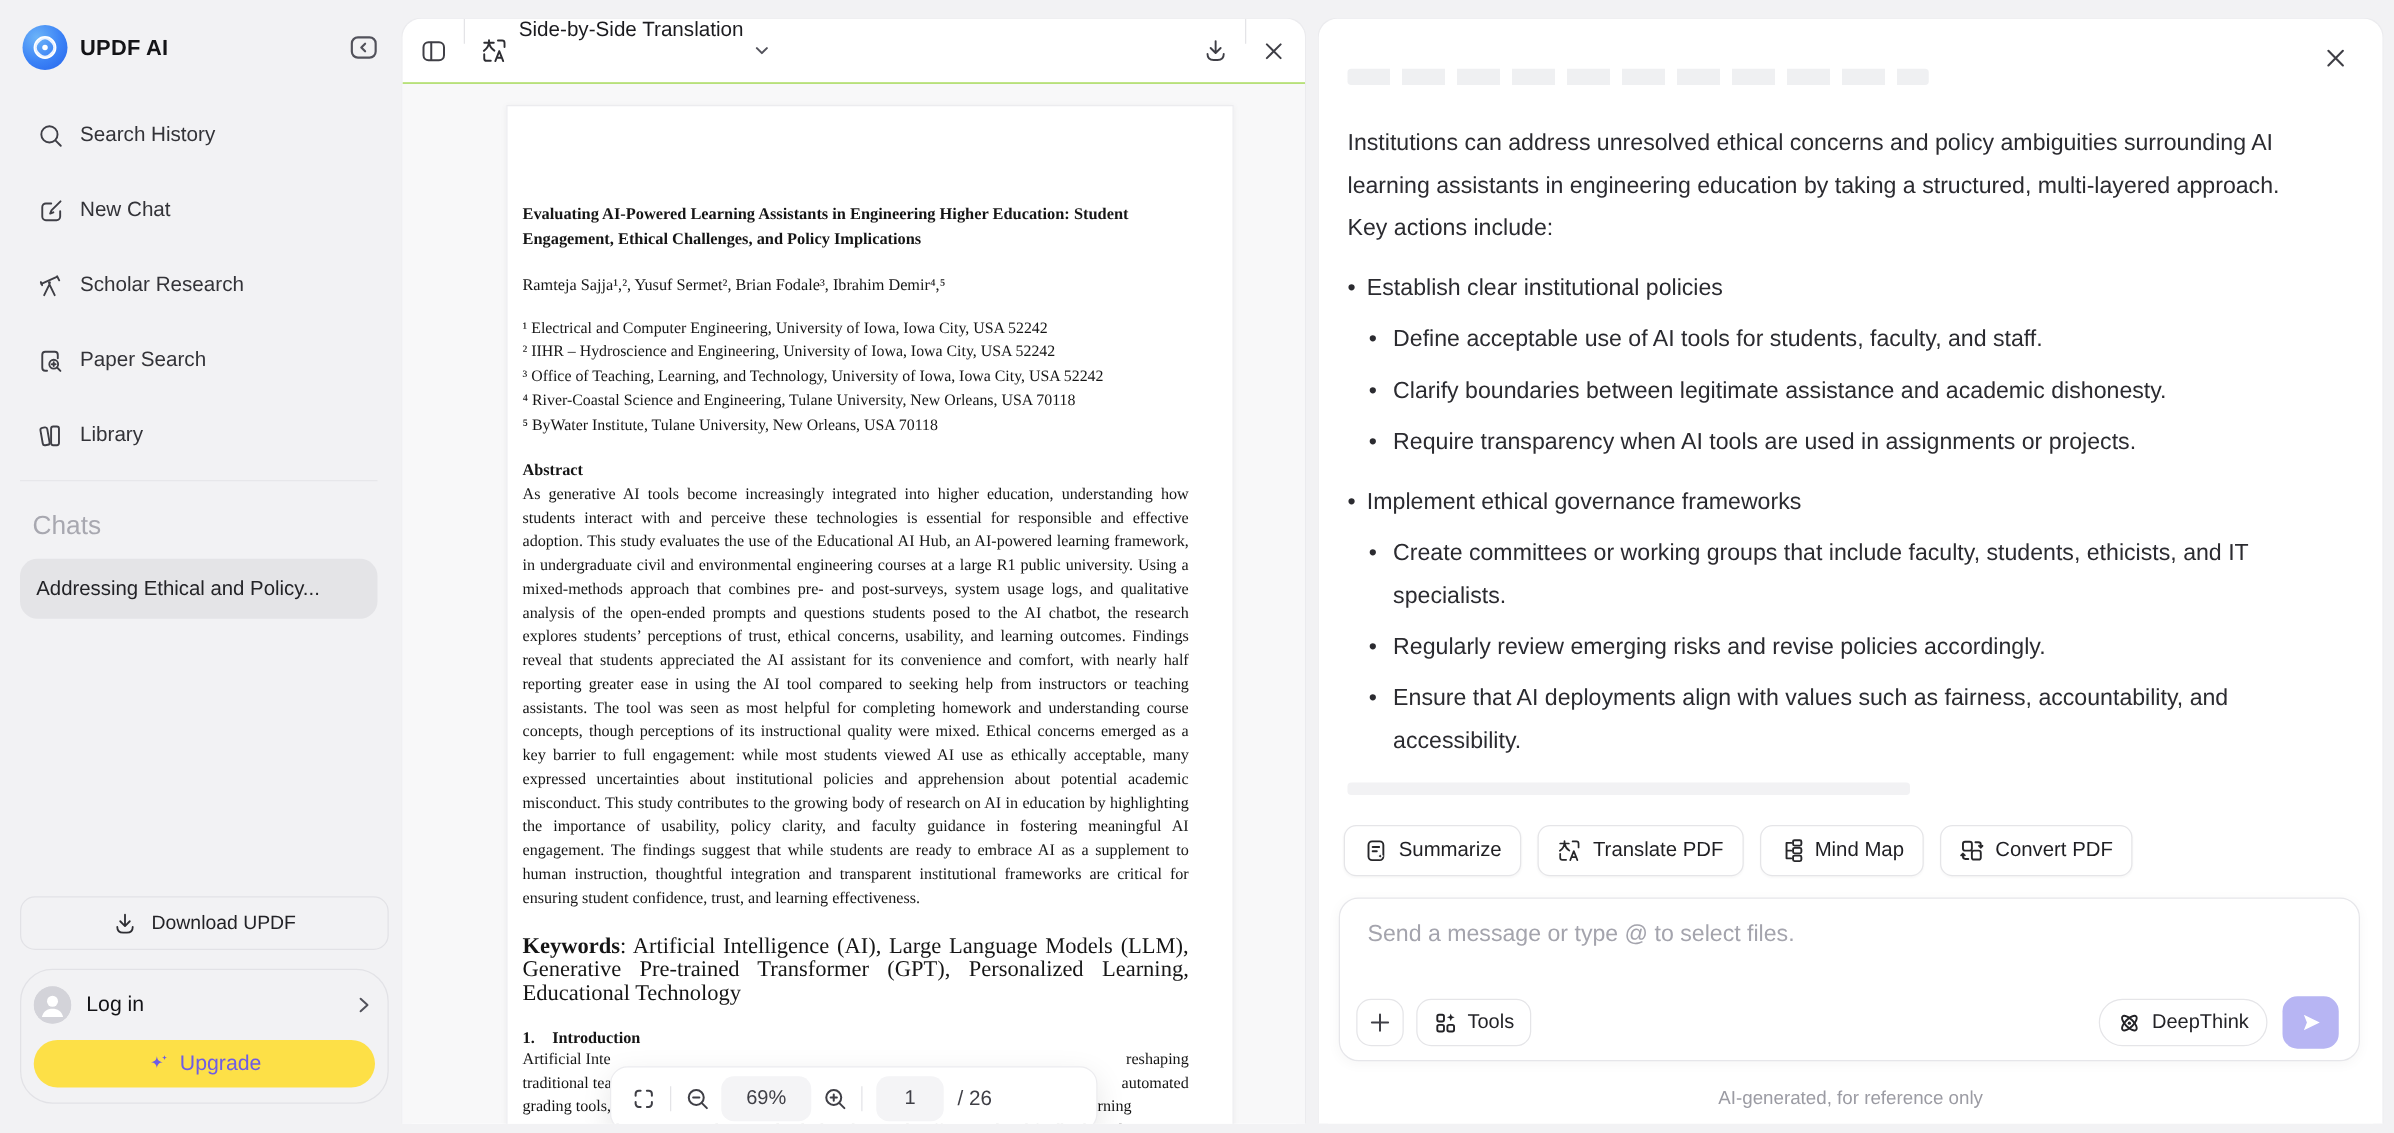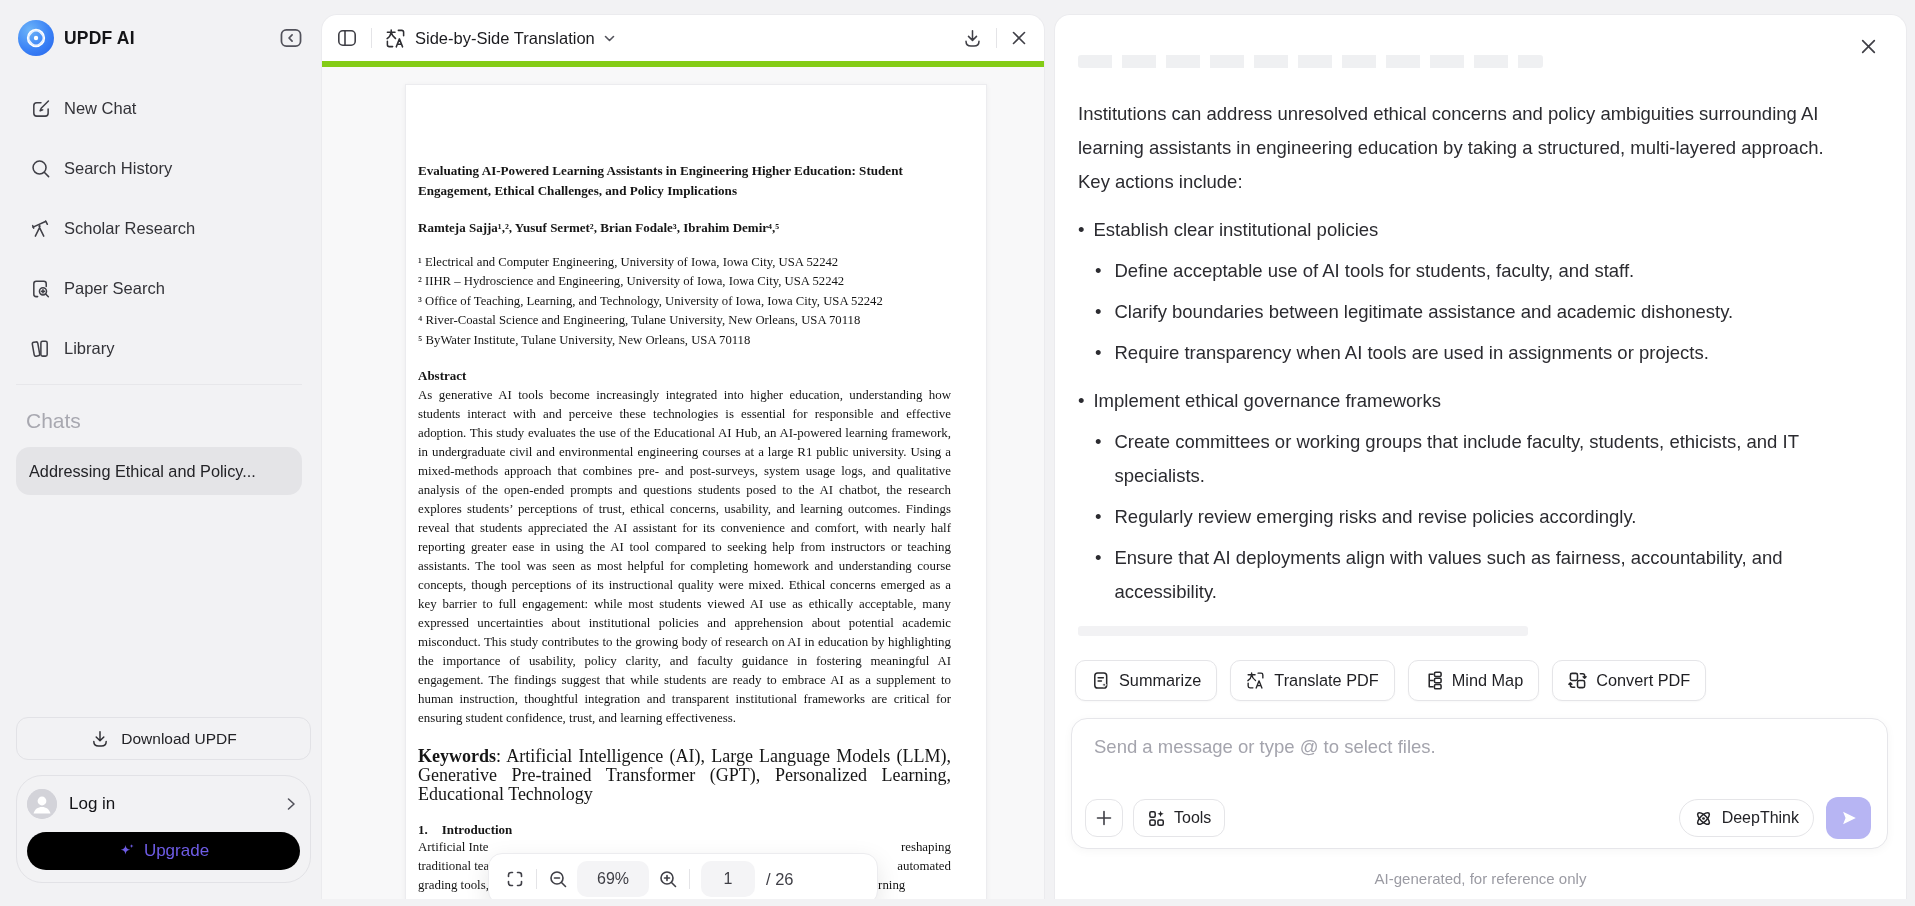--- a/index.html
+++ b/index.html
@@ -22,32 +22,32 @@
   .sb-chats-label { margin:24px 0 0 26px; font-size:21px; color:#a8a8b0; }
   .sb-chat-item { margin:14px 16px 0 16px; height:48px; background:#e4e4e7; border-radius:14px; display:flex; align-items:center; padding:0 13px; font-size:16.3px; color:#232327; white-space:nowrap; overflow:hidden; cursor:pointer; }
   .sb-bottom { position:absolute; bottom:23px; left:16px; right:7px; }
   .download-btn { height:43px; border:1.5px solid #e2e2e6; border-radius:12px; display:flex; align-items:center; justify-content:center; gap:11px; font-size:15.5px; color:#232327; cursor:pointer; background:transparent; width:100%; font-family:inherit; }
   .download-btn .icon { color:#2e2e33; }
   .account-card { margin-top:15px; border:1.5px solid #e2e2e6; border-radius:26px; padding:10px 10px 12px 10px; }
   .login-row { display:flex; align-items:center; gap:12px; height:36px; cursor:pointer; }
   .avatar { width:30px; height:30px; border-radius:50%; background:#d3d3d9; overflow:hidden; }
   .login-label { font-size:17px; color:#141417; flex:1; }
   .login-chevron { color:#52525b; }
-  .upgrade-btn { margin-top:10px; height:38px; border-radius:19px; background:#000000; color:#6e5ce6; font-size:17px; font-weight:500; display:flex; align-items:center; justify-content:center; gap:8px; cursor:pointer; border:none; width:calc(100% - 0px); font-family:inherit; }
+  .upgrade-btn { margin-top:10px; height:38px; border-radius:19px; background:#fde047; color:#6e5ce6; font-size:17px; font-weight:500; display:flex; align-items:center; justify-content:center; gap:8px; cursor:pointer; border:none; width:calc(100% - 0px); font-family:inherit; }
 
   
   .pdf-card { position:absolute; left:321px; top:14px; width:724px; height:885px; background:#fff; border:1px solid #ebebee; border-bottom:none; border-radius:16px 16px 0 0; overflow:hidden; }
-  .pdf-header { height:52px; border-bottom:6px solid #84cc16; display:flex; align-items:center; padding:0 16px 0 14px; color:#3f3f46; }
+  .pdf-header { height:52px; border-bottom:1px solid #84cc16; display:flex; padding:0 16px 0 14px; color:#3f3f46; }
   .vdiv { width:1px; height:20px; background:#e4e4e7; margin:0 13px; flex:none; }
   .pdf-title { font-size:16.5px; color:#1b1b1f; margin:0 7px 0 9px; white-space:nowrap; }
   .hd-grow { flex:1; }
   .doc-area { position:relative; height:calc(100% - 52px); background:#f8f8f9; }
   .pdf-page { position:absolute; left:83px; top:17px; width:582px; bottom:-12px; background:#fff; border:1px solid #ececef; box-shadow:0 1px 5px rgba(0,0,0,.05); padding:76px 35px 0 12px; font-family:"Liberation Serif","DejaVu Serif",serif; color:#151515; }
   .p-title { font-size:13.1px; font-weight:bold; line-height:19.5px; }
-  .p-authors { margin-top:20px; font-size:13px; font-weight:bold; }
+  .p-authors { margin-top:20px; font-size:13px; font-weight:normal; }
   .p-affils { margin-top:17px; font-size:12.7px; line-height:19.4px; }
   .p-head { margin-top:18px; font-size:13px; font-weight:bold; }
   .p-body { margin-top:2px; font-size:12.9px; line-height:19px; text-align:justify; }
   .p-keywords { margin-top:19px; font-size:18px; line-height:19px; text-align:justify; }
   .p-introhead { margin-top:18px; font-size:13px; font-weight:bold; display:flex; gap:14px; }
   .p-line { font-size:12.9px; line-height:19px; }
   .p-line.split { display:flex; justify-content:space-between; }
   .float-toolbar { position:absolute; left:166px; top:786px; width:390px; height:52px; background:#fff; border:1px solid #ececef; border-radius:14px; box-shadow:0 8px 24px rgba(0,0,0,.10); display:flex; align-items:center; padding:0 16px; gap:9px; z-index:6; color:#3f3f46; }
   .tb-pill { height:36px; border-radius:10px; background:#f4f4f6; display:flex; align-items:center; justify-content:center; font-size:16px; color:#3f3f46; }
   .tb-zoom { width:72px; } .tb-page { width:54px; }
@@ -96,34 +96,34 @@
           <rect x="3.2" y="4.5" width="17.6" height="15" rx="4.5" class="st"></rect>
           <path d="M13 9.2 L10.2 12 L13 14.8" class="st"></path>
         </svg>
     </span>
   </div>
 
   <div class="sb-nav">
     <div class="nav-item">
       <span class="icon">
         <svg width="21" height="21" viewBox="0 0 22 22">
+            <circle cx="10" cy="10" r="6.8" class="st"></circle>
+            <path d="M15.2 15.2 L19.5 19.5" class="st"></path>
+          </svg>
+      </span>
+      <span>Search History</span>
+    </div>
+    <div class="nav-item">
+      <span class="icon">
+        <svg width="21" height="21" viewBox="0 0 22 22">
             <path d="M19 11.5 v4.5 a3 3 0 0 1 -3 3 H7 a3 3 0 0 1 -3 -3 V8 a3 3 0 0 1 3 -3 h4.5" class="st"></path>
             <path d="M19.3 3.2 l-7.6 7.6 M11.7 10.8 l-1.1 2.7 2.7 -1.1" class="st"></path>
           </svg>
       </span>
       <span>New Chat</span>
-    </div>
-    <div class="nav-item">
-      <span class="icon">
-        <svg width="21" height="21" viewBox="0 0 22 22">
-            <circle cx="10" cy="10" r="6.8" class="st"></circle>
-            <path d="M15.2 15.2 L19.5 19.5" class="st"></path>
-          </svg>
-      </span>
-      <span>Search History</span>
     </div>
     <div class="nav-item">
       <span class="icon">
         <svg width="21" height="21" viewBox="0 0 22 22">
             <path d="M3.2 9.6 L16.2 3.6" class="st" stroke-width="2.4"></path>
             <path d="M16.5 3.2 l1.7 3.4 M2.8 8 l1.1 2.6" class="st"></path>
             <circle cx="10" cy="8.6" r="1.2" fill="currentColor"></circle>
             <path d="M10 10 L5.6 19 M10 10 L14.4 19" class="st"></path>
           </svg>
       </span>

